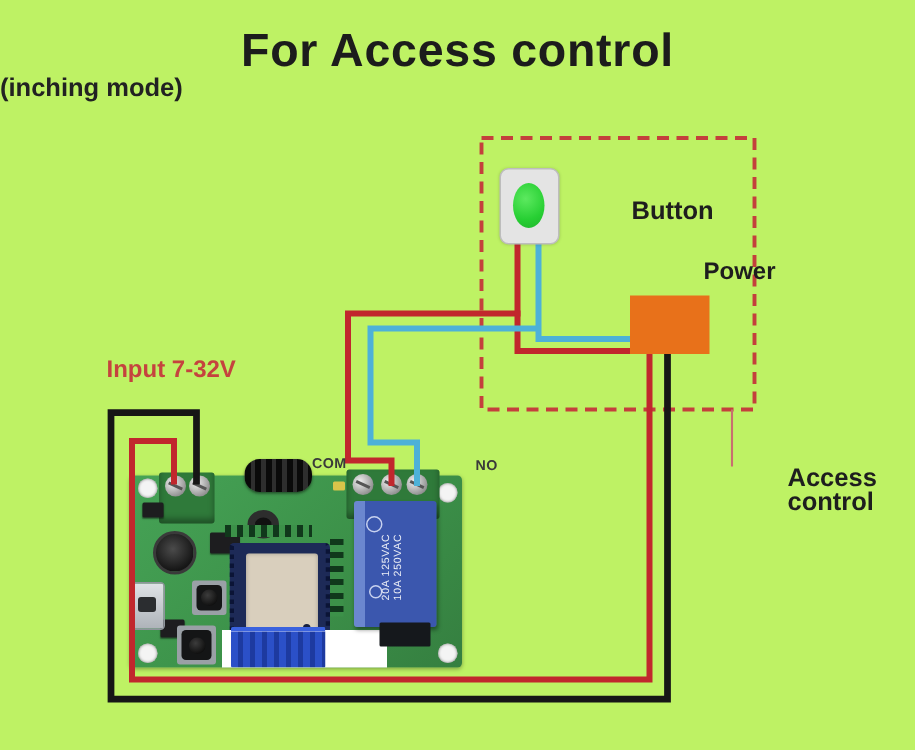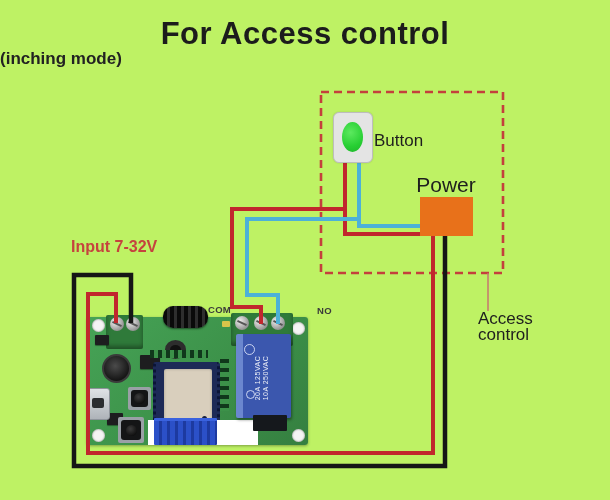--- a/index.html
+++ b/index.html
@@ -2,23 +2,23 @@
 <html><head>
 <meta charset="utf-8">
 <style>
   html,body{margin:0;padding:0;background:#888;}
   #canvas{position:relative;width:610px;height:500px;background:#bef264;overflow:hidden;
           font-family:"Liberation Sans", sans-serif;margin:0 auto;}
   .abs{position:absolute;}
   .title{left:0;top:16px;width:610px;text-align:center;font-size:31px;font-weight:bold;
          color:#1c1c1c;letter-spacing:0.5px;}
   .subtitle{left:0;top:49px;width:594px;text-align:left;font-size:17px;font-weight:bold;color:#222;}
-  .lbl{font-weight:normal;color:#1e1e1e;}
+  .lbl{font-weight:bold;color:#1e1e1e;padding-left:47px;}
   .button-label{left:374px;top:131px;font-size:17px;}
-  .power-label{left:416px;top:173px;width:60px;text-align:center;font-size:21px;}
+  .power-label{left:416px;top:173px;width:60px;text-align:center;font-size:16px;}
   .access-label{left:478px;top:311px;font-size:17px;line-height:16px;}
   .input-label{left:71px;top:238px;font-size:16px;font-weight:bold;color:#c5433e;}
   .term-label{font-size:9.5px;font-weight:bold;color:#3a3a3a;letter-spacing:0.3px;}
   .com-label{left:208px;top:304px;}
   .no-label{left:285px;top:305px;margin-left:32px;}
 
   
   .push-button{left:333px;top:112px;width:38px;height:49px;background:#e4e4e4;
                border:1px solid #bdbdbd;border-radius:6px;box-shadow:0 0 2px rgba(0,0,0,.15);z-index:3;}
   .button-led{position:absolute;left:8px;top:9px;width:21px;height:30px;border-radius:50%;

